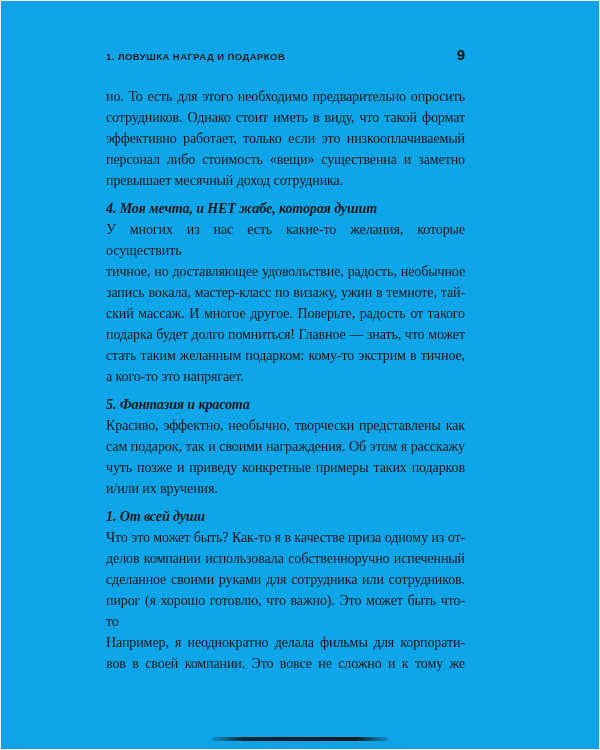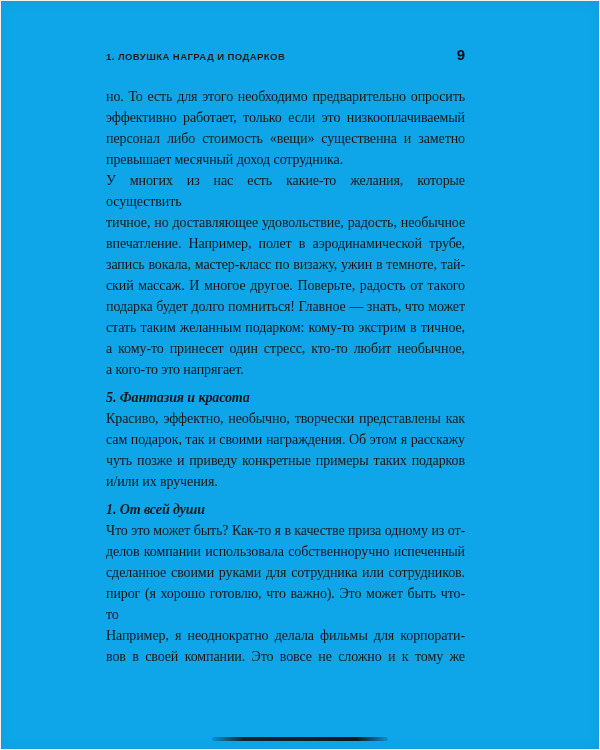--- a/index.html
+++ b/index.html
@@ -79,33 +79,33 @@
 
 <div class="page">
   <div class="header">
     <span class="running-title">1. ЛОВУШКА НАГРАД И ПОДАРКОВ</span>
     <span class="page-number">9</span>
   </div>
 
   <div class="text-block">
       <div class="paragraph">
         <div class="line">но. То есть для этого необходимо предварительно опросить</div>
+        <div class="line">сотрудников. Однако стоит иметь в виду, что такой формат</div>
         <div class="line">эффективно работает, только если это низкооплачиваемый</div>
         <div class="line">персонал либо стоимость «вещи» существенна и заметно</div>
         <div class="line last">превышает месячный доход сотрудника.</div>
       </div>
+      <div class="heading">4. Моя мечта, и НЕТ жабе, которая душит</div>
       <div class="paragraph">
         <div class="line">У многих из нас есть какие-то желания, которые осуществить</div>
         <div class="line">тичное, но доставляющее удовольствие, радость, необычное</div>
-        <div class="line">впечатление. Например, полет в аэродинамической трубе,</div>
         <div class="line">запись вокала, мастер-класс по визажу, ужин в темноте, тай-</div>
         <div class="line">ский массаж. И многое другое. Поверьте, радость от такого</div>
         <div class="line">подарка будет долго помниться! Главное — знать, что может</div>
         <div class="line">стать таким желанным подарком: кому-то экстрим в тичное,</div>
-        <div class="line">а кому-то принесет один стресс, кто-то любит необычное,</div>
         <div class="line last">а кого-то это напрягает.</div>
       </div>
       <div class="heading">5. Фантазия и красота</div>
       <div class="paragraph">
         <div class="line">Красиво, эффектно, необычно, творчески представлены как</div>
         <div class="line">сам подарок, так и своими награждения. Об этом я расскажу</div>
         <div class="line">чуть позже и приведу конкретные примеры таких подарков</div>
         <div class="line last">и/или их вручения.</div>
       </div>
       <div class="heading">1. От всей души</div>

